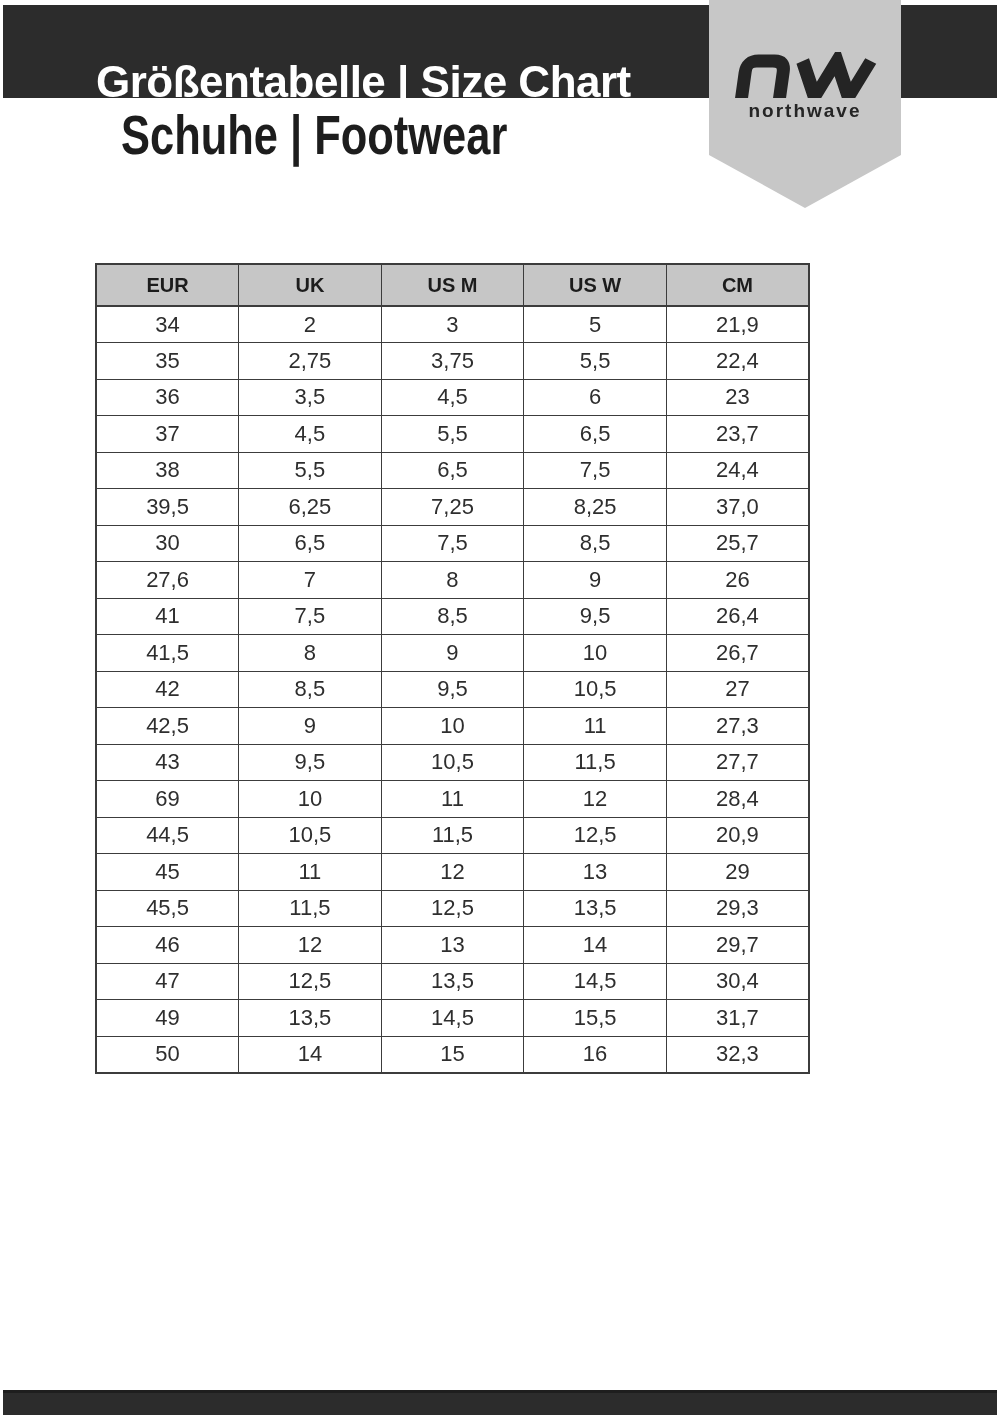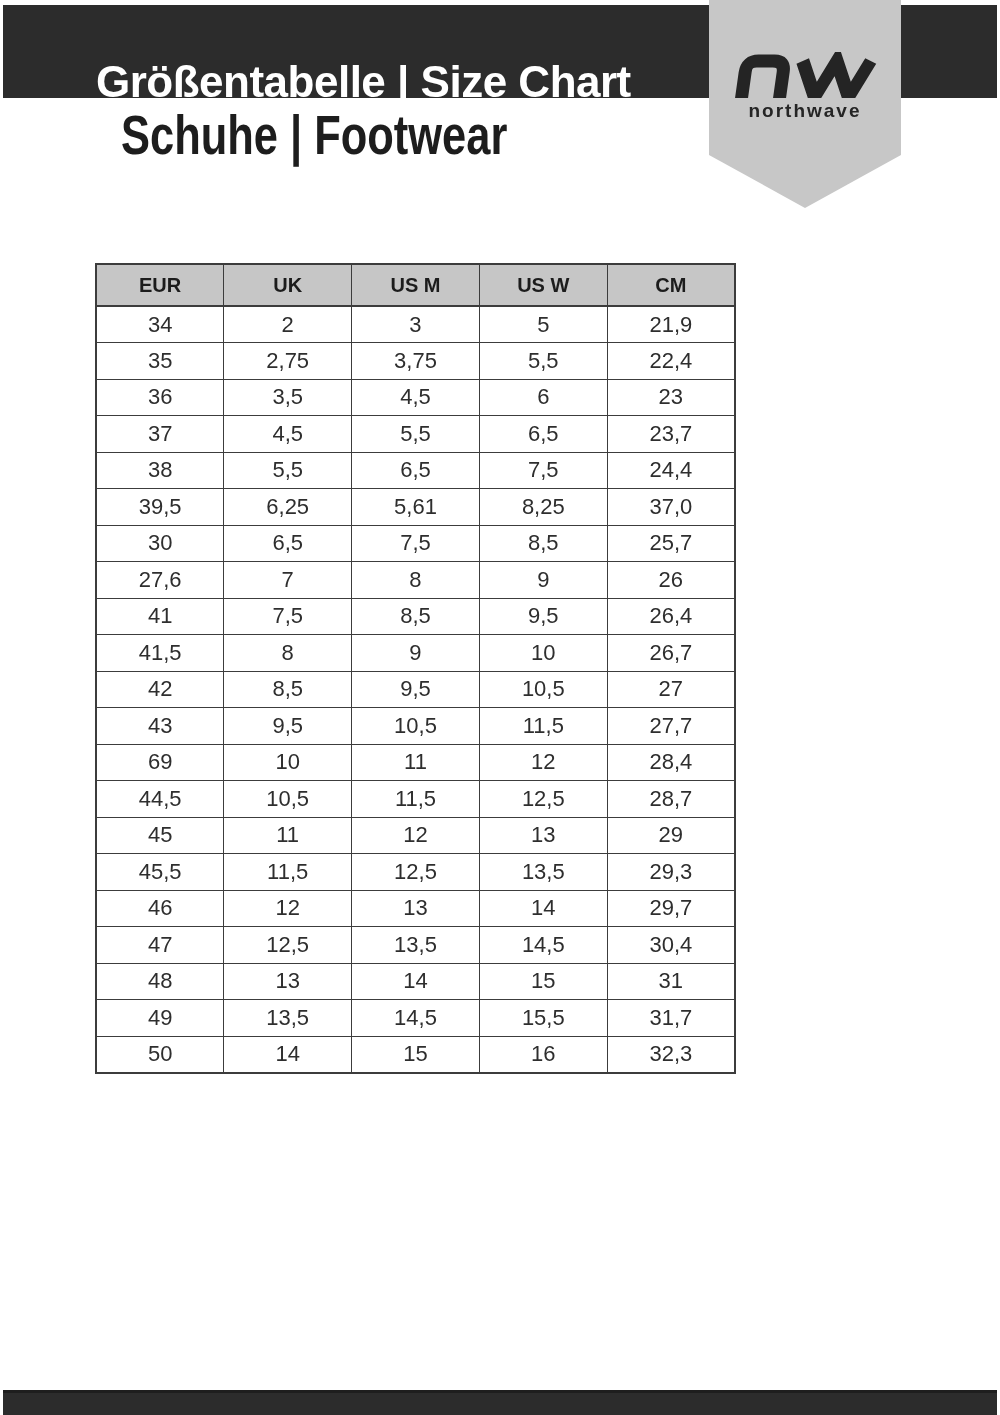--- a/index.html
+++ b/index.html
@@ -70,21 +70,21 @@
     width: 100%;
     text-align: center;
     font-size: 19px;
     font-weight: bold;
     letter-spacing: 2px;
     color: #252525;
   }
   .size-table {
     position: absolute;
     left: 95px; top: 263px;
-    width: 641px;
+    width: 715px;
     border-collapse: collapse;
     table-layout: fixed;
     border: 2px solid var(--border-dark);
   }
   .size-table th {
     height: 42px;
     background: var(--header-gray);
     border: 1.5px solid var(--border-dark);
     border-bottom-width: 2px;
     font-size: 20px;
@@ -175,21 +175,21 @@
         <tr>
           <td>38</td>
           <td>5,5</td>
           <td>6,5</td>
           <td>7,5</td>
           <td>24,4</td>
         </tr>
         <tr>
           <td>39,5</td>
           <td>6,25</td>
-          <td>5,61</td>
+          <td>7,25</td>
           <td>8,25</td>
           <td>37,0</td>
         </tr>
         <tr>
           <td>30</td>
           <td>6,5</td>
           <td>7,5</td>
           <td>8,5</td>
           <td>25,7</td>
         </tr>
@@ -215,39 +215,46 @@
           <td>26,7</td>
         </tr>
         <tr>
           <td>42</td>
           <td>8,5</td>
           <td>9,5</td>
           <td>10,5</td>
           <td>27</td>
         </tr>
         <tr>
+          <td>42,5</td>
+          <td>9</td>
+          <td>10</td>
+          <td>11</td>
+          <td>27,3</td>
+        </tr>
+        <tr>
           <td>43</td>
           <td>9,5</td>
           <td>10,5</td>
           <td>11,5</td>
           <td>27,7</td>
         </tr>
         <tr>
           <td>69</td>
           <td>10</td>
           <td>11</td>
           <td>12</td>
           <td>28,4</td>
         </tr>
         <tr>
           <td>44,5</td>
           <td>10,5</td>
           <td>11,5</td>
           <td>12,5</td>
-          <td>28,7</td>
+          <td>20,9</td>
         </tr>
         <tr>
           <td>45</td>
           <td>11</td>
           <td>12</td>
           <td>13</td>
           <td>29</td>
         </tr>
         <tr>
           <td>45,5</td>
@@ -264,27 +271,20 @@
           <td>29,7</td>
         </tr>
         <tr>
           <td>47</td>
           <td>12,5</td>
           <td>13,5</td>
           <td>14,5</td>
           <td>30,4</td>
         </tr>
         <tr>
-          <td>48</td>
-          <td>13</td>
-          <td>14</td>
-          <td>15</td>
-          <td>31</td>
-        </tr>
-        <tr>
           <td>49</td>
           <td>13,5</td>
           <td>14,5</td>
           <td>15,5</td>
           <td>31,7</td>
         </tr>
         <tr>
           <td>50</td>
           <td>14</td>
           <td>15</td>

